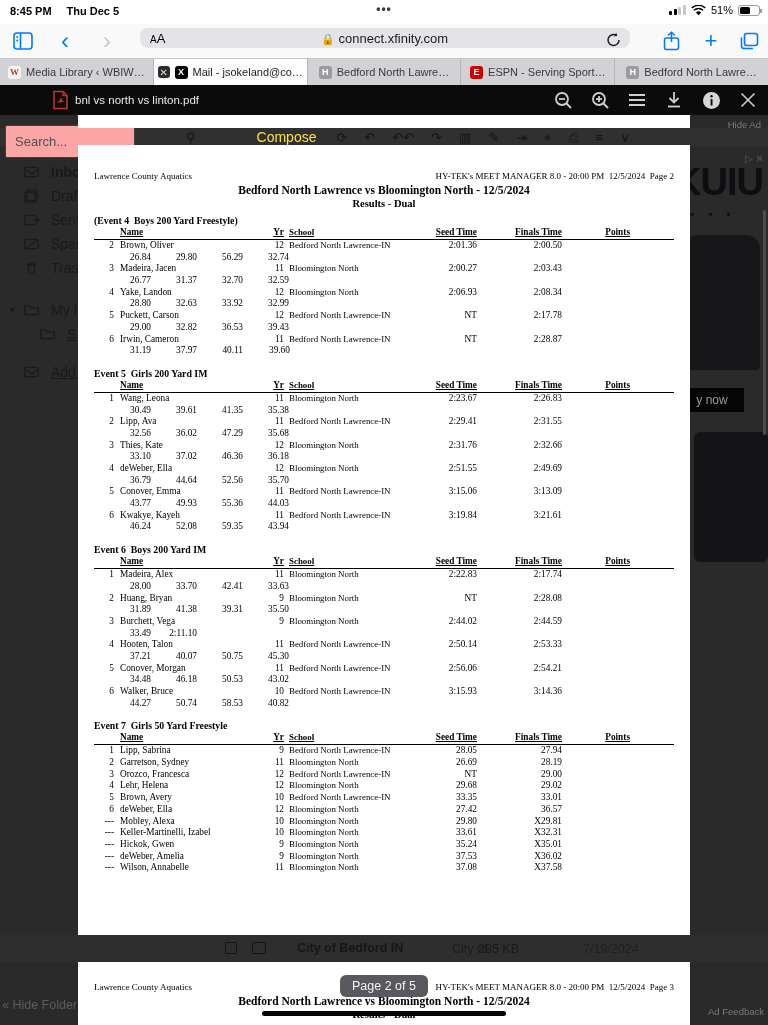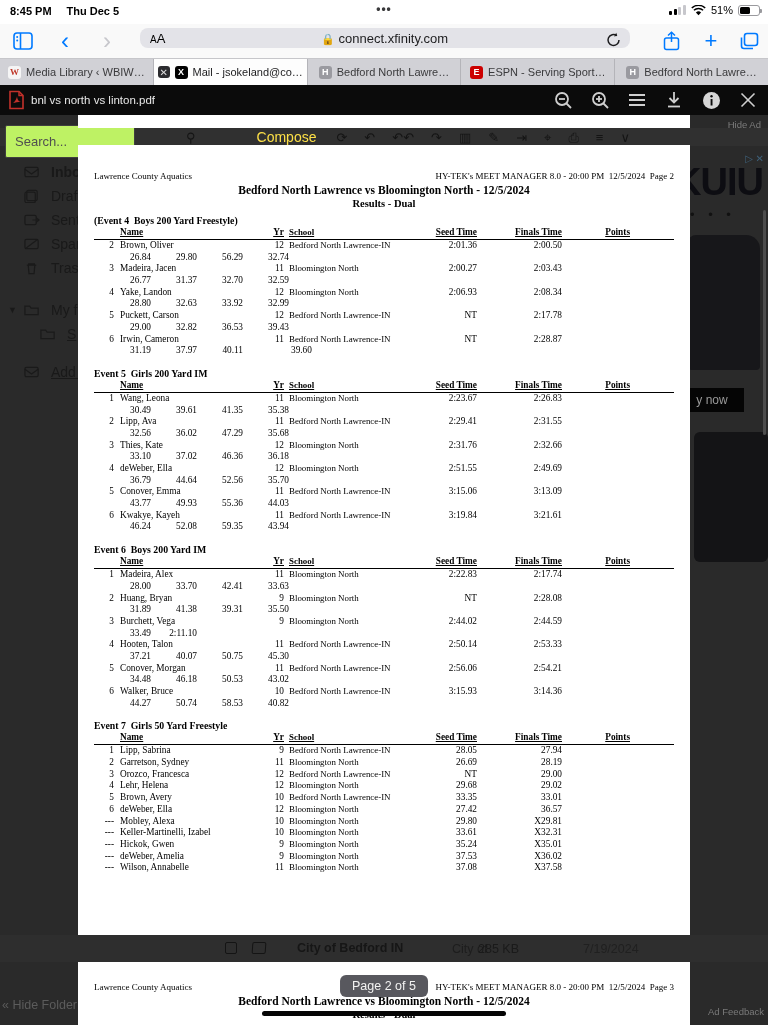--- a/index.html
+++ b/index.html
@@ -31,31 +31,31 @@
 
   
   .tabbar { display:flex; height:27px; background:#d1d1d6; border-top:1px solid #c6c6ca; }
   .tab { flex:1 1 0; display:flex; align-items:center; justify-content:center; gap:5px; font-size:11px; color:#3a3a3c; border-right:1px solid #b4b4b9; overflow:hidden; white-space:nowrap; }
   .tab:last-child { border-right:none; }
   .tab.active { background:#fdfdfd; color:#1c1c1e; }
   .fav { width:13px; height:13px; border-radius:3px; display:flex; align-items:center; justify-content:center; font-size:9px; font-weight:bold; flex:0 0 auto; }
   .tab-close { color:#55555a; font-size:10px; flex:0 0 auto; background:#2b2b2e; color:#ddd; width:12px; height:12px; border-radius:3px; display:flex;align-items:center;justify-content:center; }
 
   
-  .pdfbar { position:relative; height:30px; background:#0b0b0b; display:flex; align-items:center; }
+  .pdfbar { position:relative; height:30px; background:#0b0b0b; display:flex; align-items:center;padding-left:44px; }
   .pdfname { color:#e8e8e8; font-size:11.5px; margin-left:6px; }
   .pdf-icons { position:absolute; right:6px; display:flex; gap:9px; align-items:center; }
   .pbtn { width:28px; height:24px; display:flex; align-items:center; justify-content:center; }
 
   
   .content { position:relative; height:910px; background:#2a2a2a; overflow:hidden; }
 
   
   .bg-layer { position:absolute; inset:0; }
-  .searchbox { position:absolute; left:5px; top:10px; width:130px; height:33px; border:1px solid #3f3f3f; background:#bef264; border-radius:2px; display:flex; align-items:center; padding-left:9px; font-size:13px; color:#505050; }
+  .searchbox { position:absolute; left:5px; top:10px; width:130px; height:33px; border:1px solid #3f3f3f; background:#fca5a5; border-radius:2px; display:flex; align-items:center; padding-left:9px; font-size:13px; color:#505050; }
   .mail-toolbar { position:absolute; left:0; top:13px; width:100%; height:18px; background:#303030; display:flex; align-items:center; color:#141414; }
   .mail-toolbar .mt-ic { margin-right:17px; font-size:13px; line-height:1; }
   .compose { font-size:14px; color:#fde047; margin:0 20px 0 44px; }
   .hidead { position:absolute; right:7px; top:4px; font-size:9.5px; color:#7d7d7d; }
 
   .mail-sidebar { position:absolute; left:0; top:45px; width:150px; color:#191919; font-size:14px; }
   .ms-item { display:flex; align-items:center; gap:11px; padding:4px 0 4px 24px; height:24px; }
   .ms-item.bold { font-weight:bold; }
   .ms-item .caret { position:absolute; left:8px; font-size:9px; }
   .ms-item.sub { padding-left:40px; }
@@ -463,21 +463,21 @@
                 <span class="cc c-name">Irwin, Cameron</span>
                 <span class="cc c-yr">11</span>
                 <span class="cc c-school">Bedford North Lawrence-IN</span>
                 <span class="cc c-seed">NT</span>
                 <span class="cc c-finals">2:28.87</span>
               </div>
               <div class="prow">
                 <span class="s-box" style="left: 11px;">31.19</span>
                 <span class="s-box" style="left: 57px;">37.97</span>
                 <span class="s-box" style="left: 103px;">40.11</span>
-                <span class="s-box" style="left: 155px; padding-left: 42px;">39.60</span>
+                <span class="s-box" style="left: 133px; padding-left: 42px;">39.60</span>
               </div>
             </div>
             <div class="event-section">
               <div class="ev-title">Event 5  Girls 200 Yard IM</div>
               <div class="prow phead">
                 <span class="cc c-name">Name</span>
                 <span class="cc c-yr">Yr</span>
                 <span class="cc c-school">School</span>
                 <span class="cc c-seed">Seed Time</span>
                 <span class="cc c-finals">Finals Time</span>

